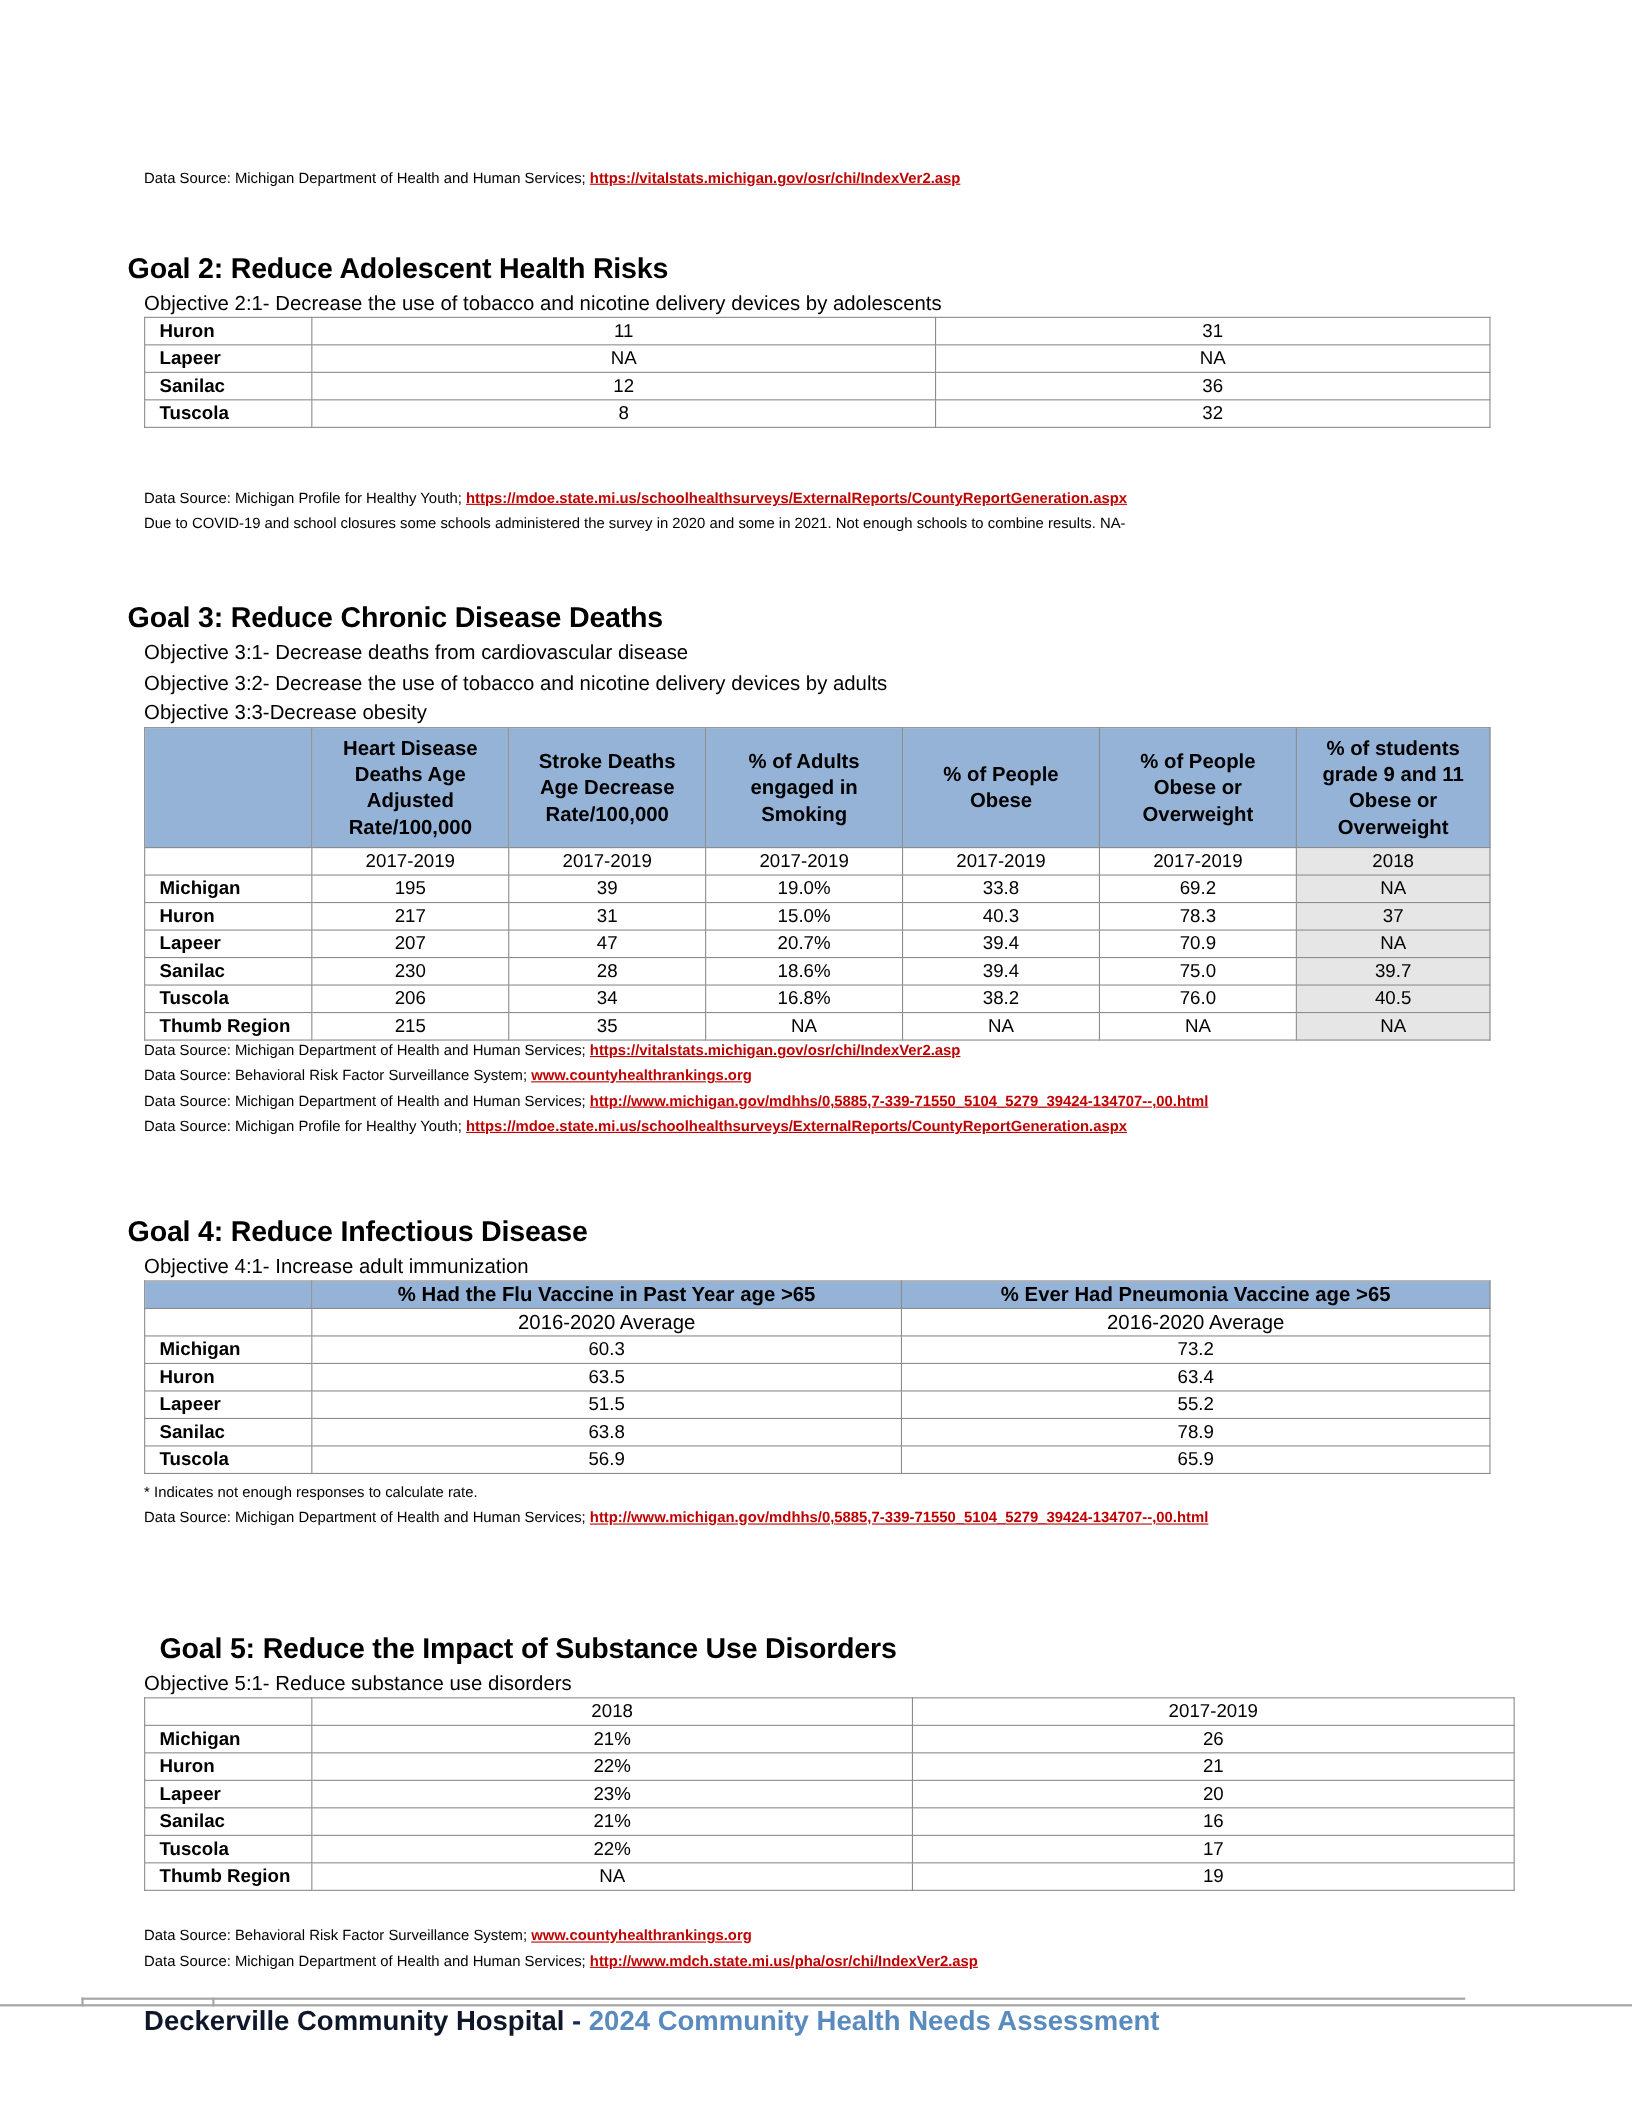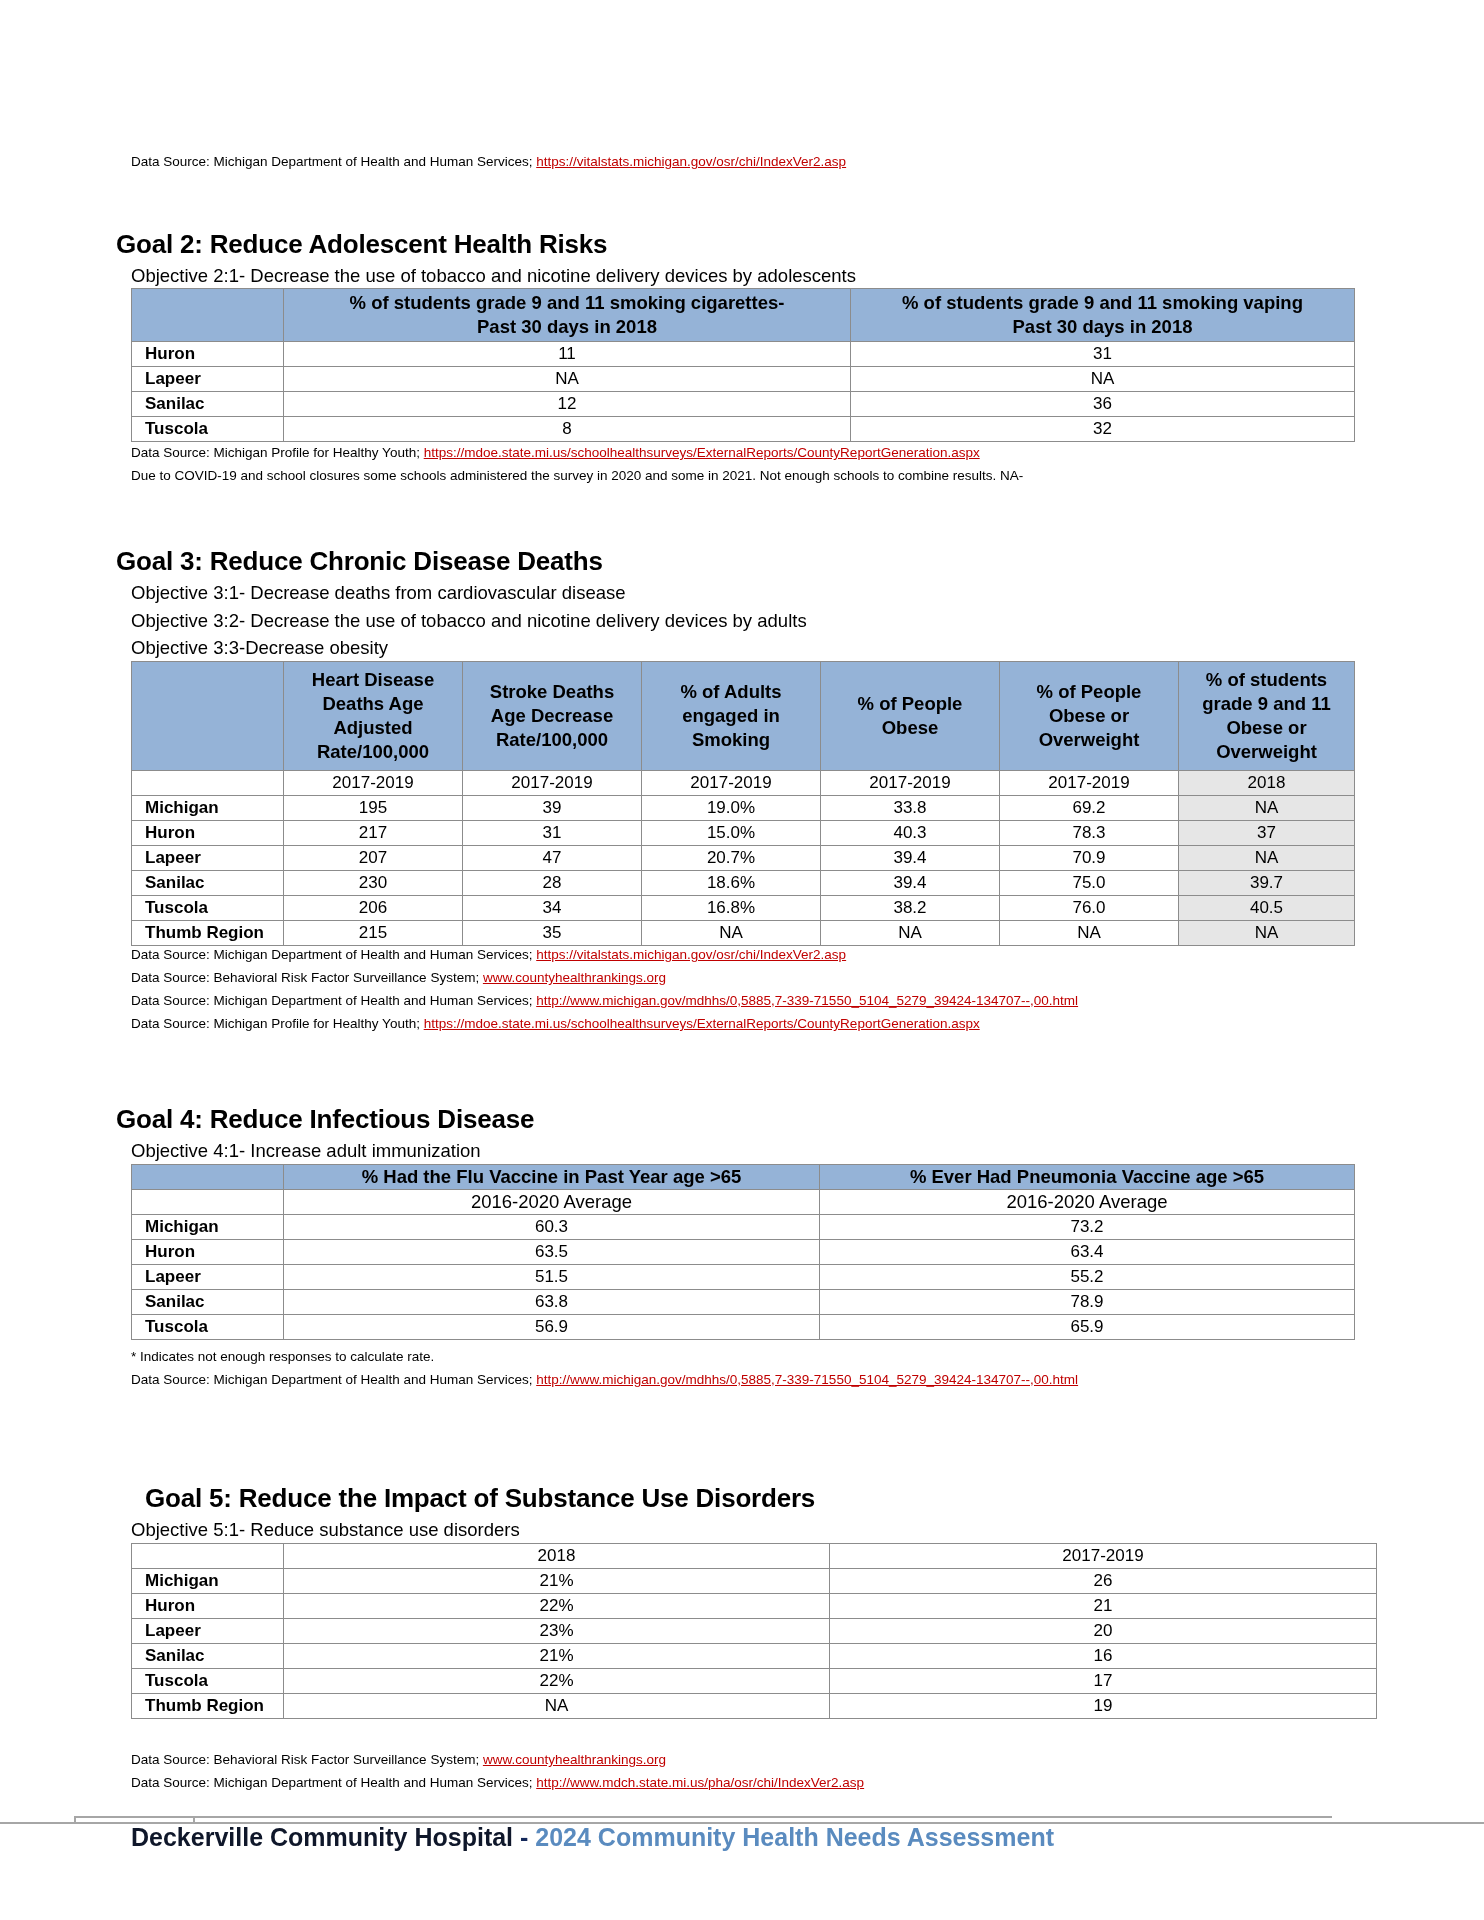--- a/index.html
+++ b/index.html
@@ -3,21 +3,21 @@
 <meta charset="utf-8">
 <style>
   html, body { margin: 0; padding: 0; background: #ffffff; }
   body {
     width: 1484px; height: 1920px; position: relative; overflow: hidden;
     font-family: "Liberation Sans", "DejaVu Sans", sans-serif; color: #000;
   }
   .src {
     position: absolute; left: 131px; font-size: 13.5px; line-height: 18px; white-space: nowrap;
   }
-  .src a { color: #c00000; text-decoration: underline; }
+  .src a { color: #c00000; text-decoration: underline; font-weight: bold; }
   .goal {
     position: absolute; left: 116px; font-size: 26px; font-weight: bold; line-height: 32px;
     letter-spacing: -0.2px; white-space: nowrap;
   }
   .obj {
     position: absolute; left: 131px; font-size: 18.5px; line-height: 24px; white-space: nowrap;
   }
   table.dt {
     position: absolute; border-collapse: collapse; table-layout: fixed;
     font-size: 17px;
@@ -49,25 +49,20 @@
 
 <div class="goal" style="top:228px;">Goal 2: Reduce Adolescent Health Risks</div>
 <div class="obj" style="top:264px;">Objective 2:1- Decrease the use of tobacco and nicotine delivery devices by adolescents</div>
 <table class="dt" style="left:131px; top:288px; width:1223px;">
   <colgroup>
       <col style="width:152px">
       <col style="width:567px">
       <col style="width:504px">
     </colgroup>
   <tbody>
-      <tr>
-    <th></th>
-    <th style="height:52px;"><span>% of students grade 9 and 11 smoking cigarettes-</span><br><span>Past 30 days in 2018</span></th>
-    <th><span>% of students grade 9 and 11 smoking vaping</span><br><span>Past 30 days in 2018</span></th>
-  </tr>
   <tr>
     <td class="rowlab">Huron</td>
     <td>11</td>
     <td>31</td>
   </tr>
   <tr>
     <td class="rowlab">Lapeer</td>
     <td>NA</td>
     <td>NA</td>
   </tr>

